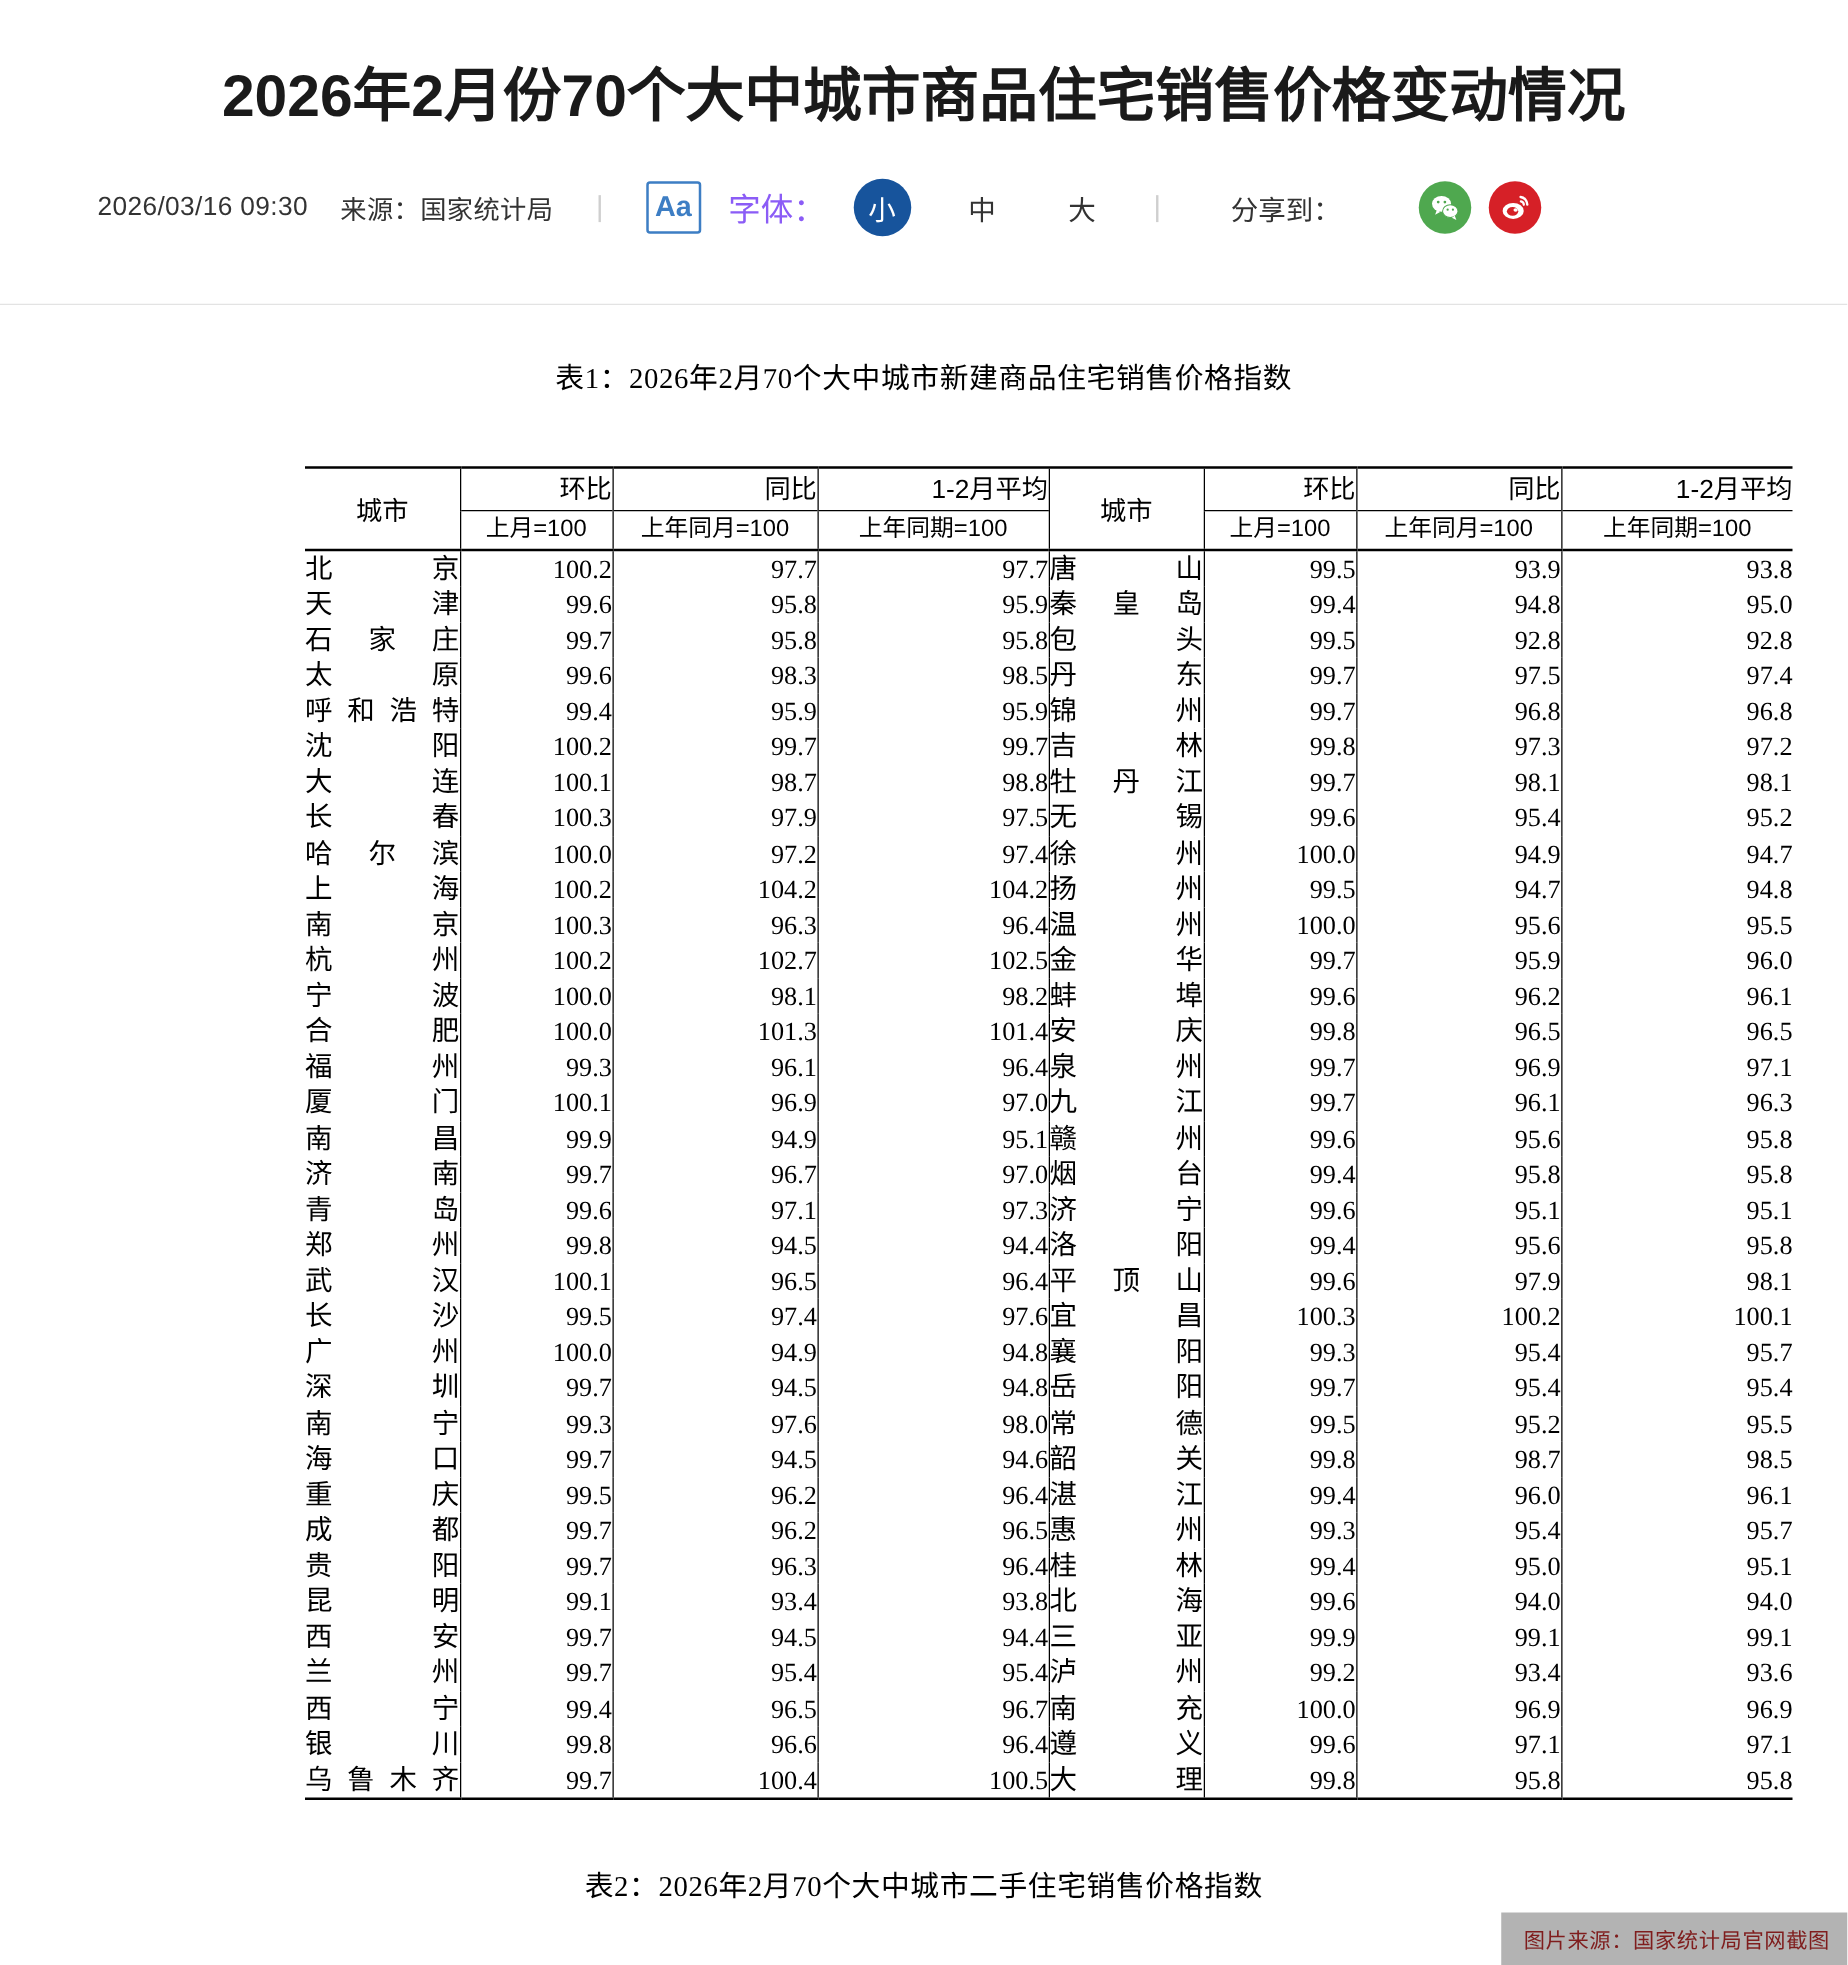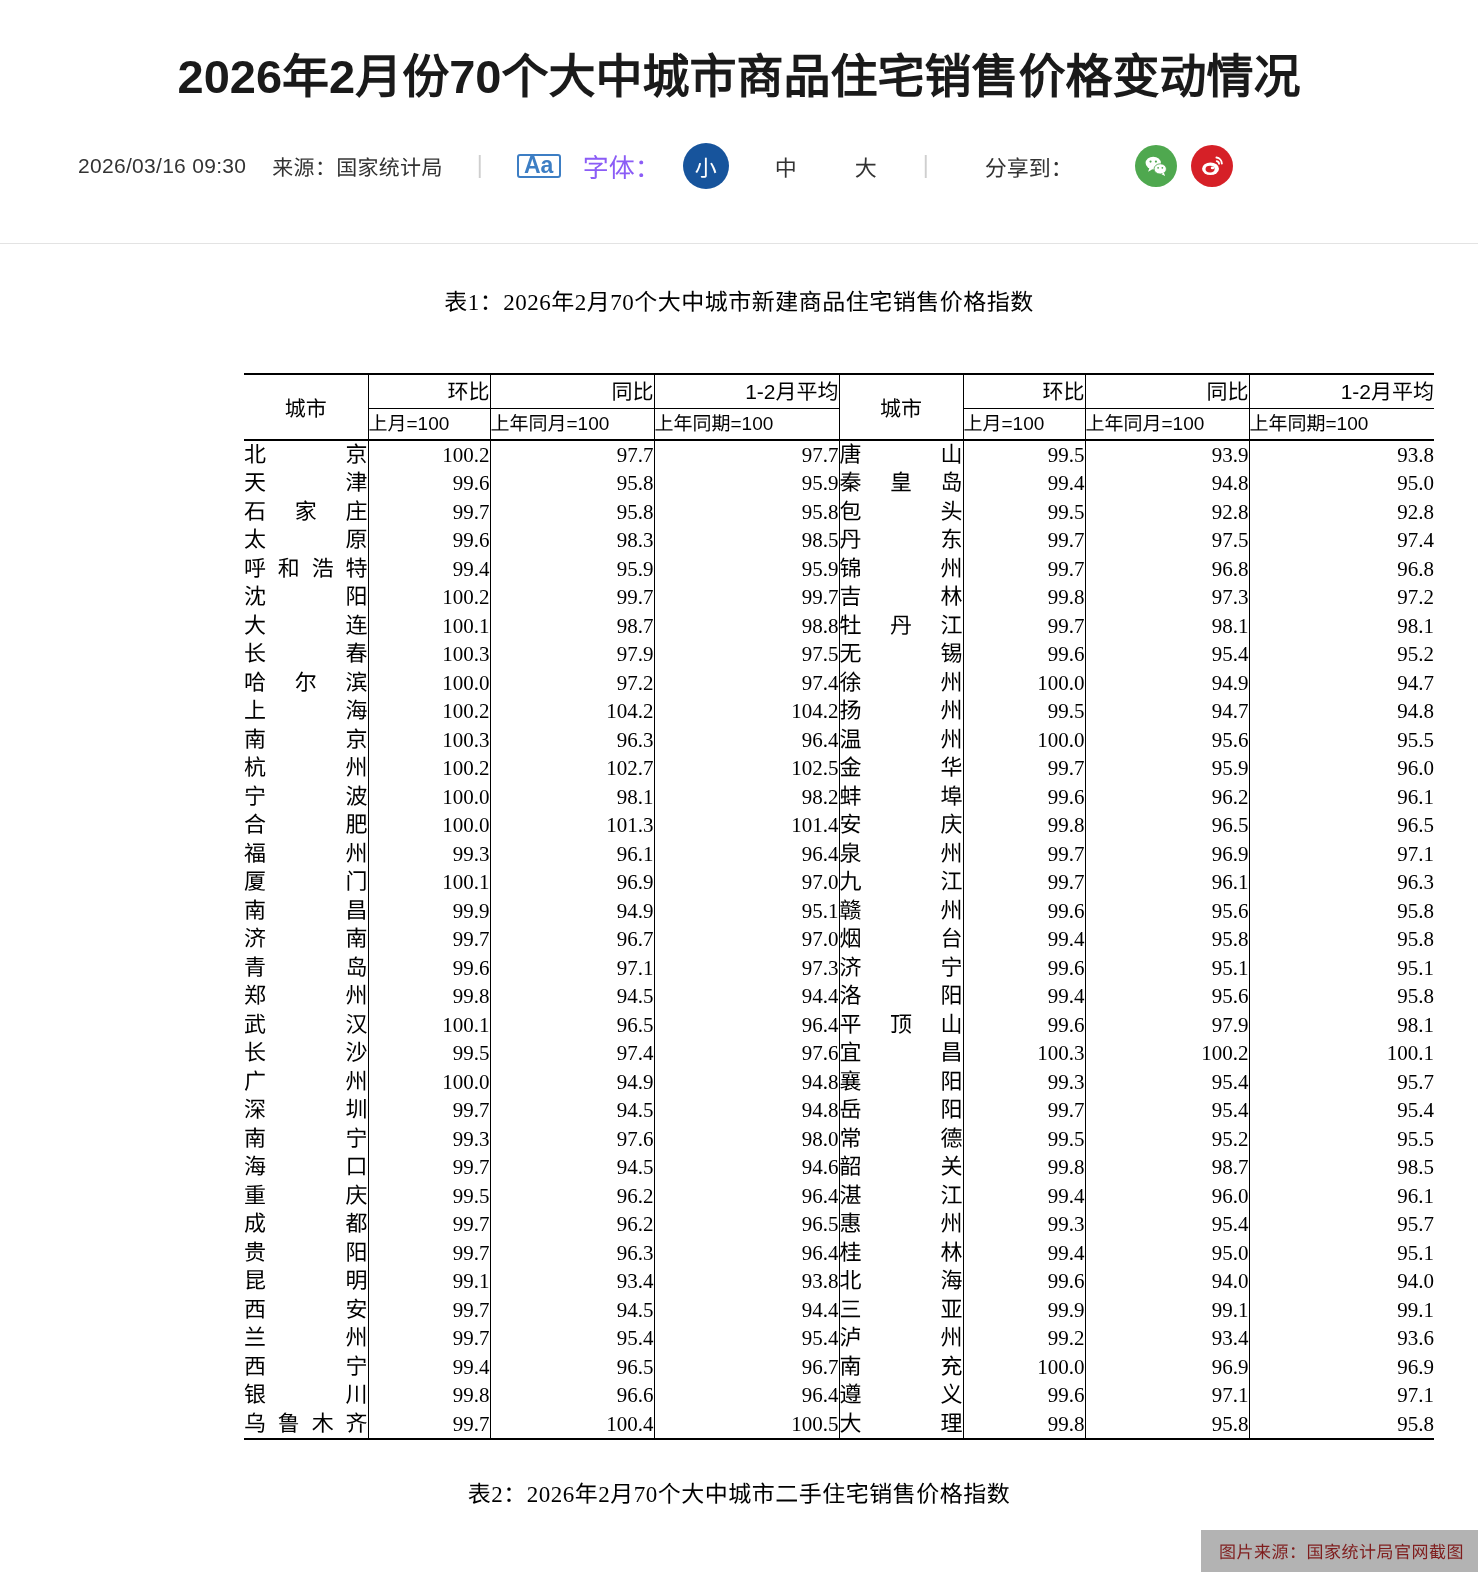--- a/index.html
+++ b/index.html
@@ -53,21 +53,21 @@
   .meta-sep {
     color: #cfcfcf;
     margin: 0 34px;
     font-size: 23px;
     user-select: none;
   }
   .aa-box {
     border: 2px solid #3d7ec4;
     color: #3d7ec4;
     width: 44px;
-    height: 24px;
+    height: 42px;
     display: flex;
     align-items: center;
     justify-content: center;
     font-size: 23px;
     font-weight: 600;
     border-radius: 3px;
     box-sizing: border-box;
     background: #fff;
   }
   .font-label {
@@ -125,21 +125,21 @@
   
   .table-caption {
     text-align: center;
     font-weight: normal;
     font-size: 23px;
     font-family: "Liberation Serif", "DejaVu Serif", serif;
     letter-spacing: 0.5px;
     color: #000;
   }
   #caption-1 { margin-top: 88px; }
-  #caption-2 { margin-top: 35px; }
+  #caption-2 { margin-top: 50px; }
 
   .table-wrap {
     width: 990px;
     margin: 56px auto 0 auto;
   }
   table.idx {
     border-collapse: collapse;
     width: 990px;
     table-layout: fixed;
     font-family: "Liberation Serif", "DejaVu Serif", serif;
@@ -156,21 +156,21 @@
   
   .hd {
     text-align: right;
     font-size: 21px;
     height: 33px;
     line-height: 33px;
     border-left: 1px solid #000;
     font-family: "Liberation Sans", "DejaVu Sans", sans-serif;
   }
   .hd-sub {
-    text-align: left;
+    text-align: center;
     font-size: 19px;
     height: 30px;
     line-height: 30px;
     border-left: 1px solid #000;
     border-top: 1px solid #000;
     font-family: "Liberation Sans", "DejaVu Sans", sans-serif;
   }
   .hd-city {
     text-align: center;
     font-size: 21px;

